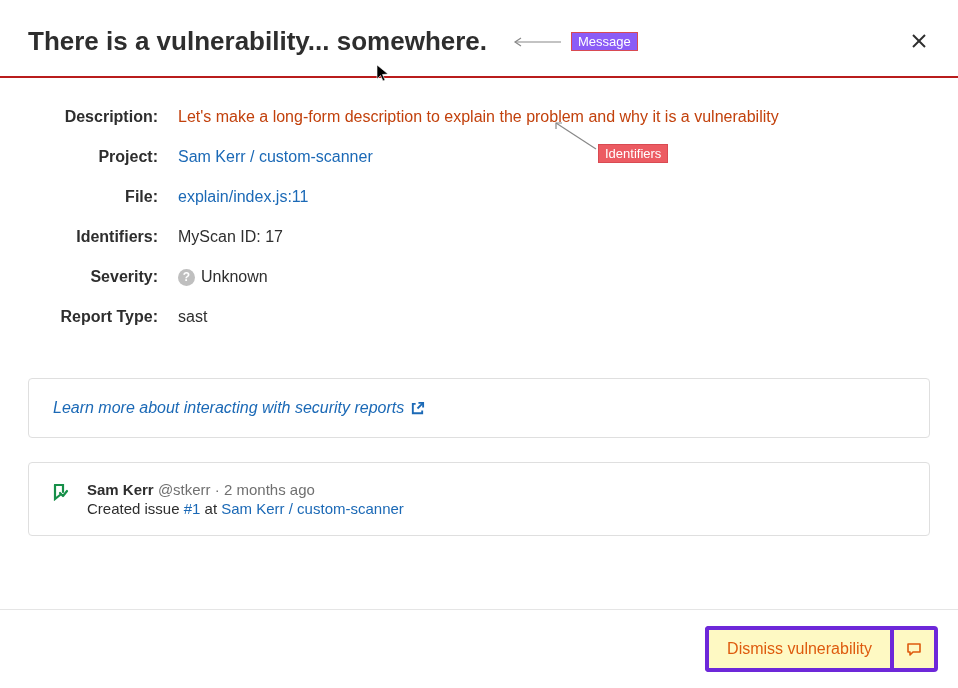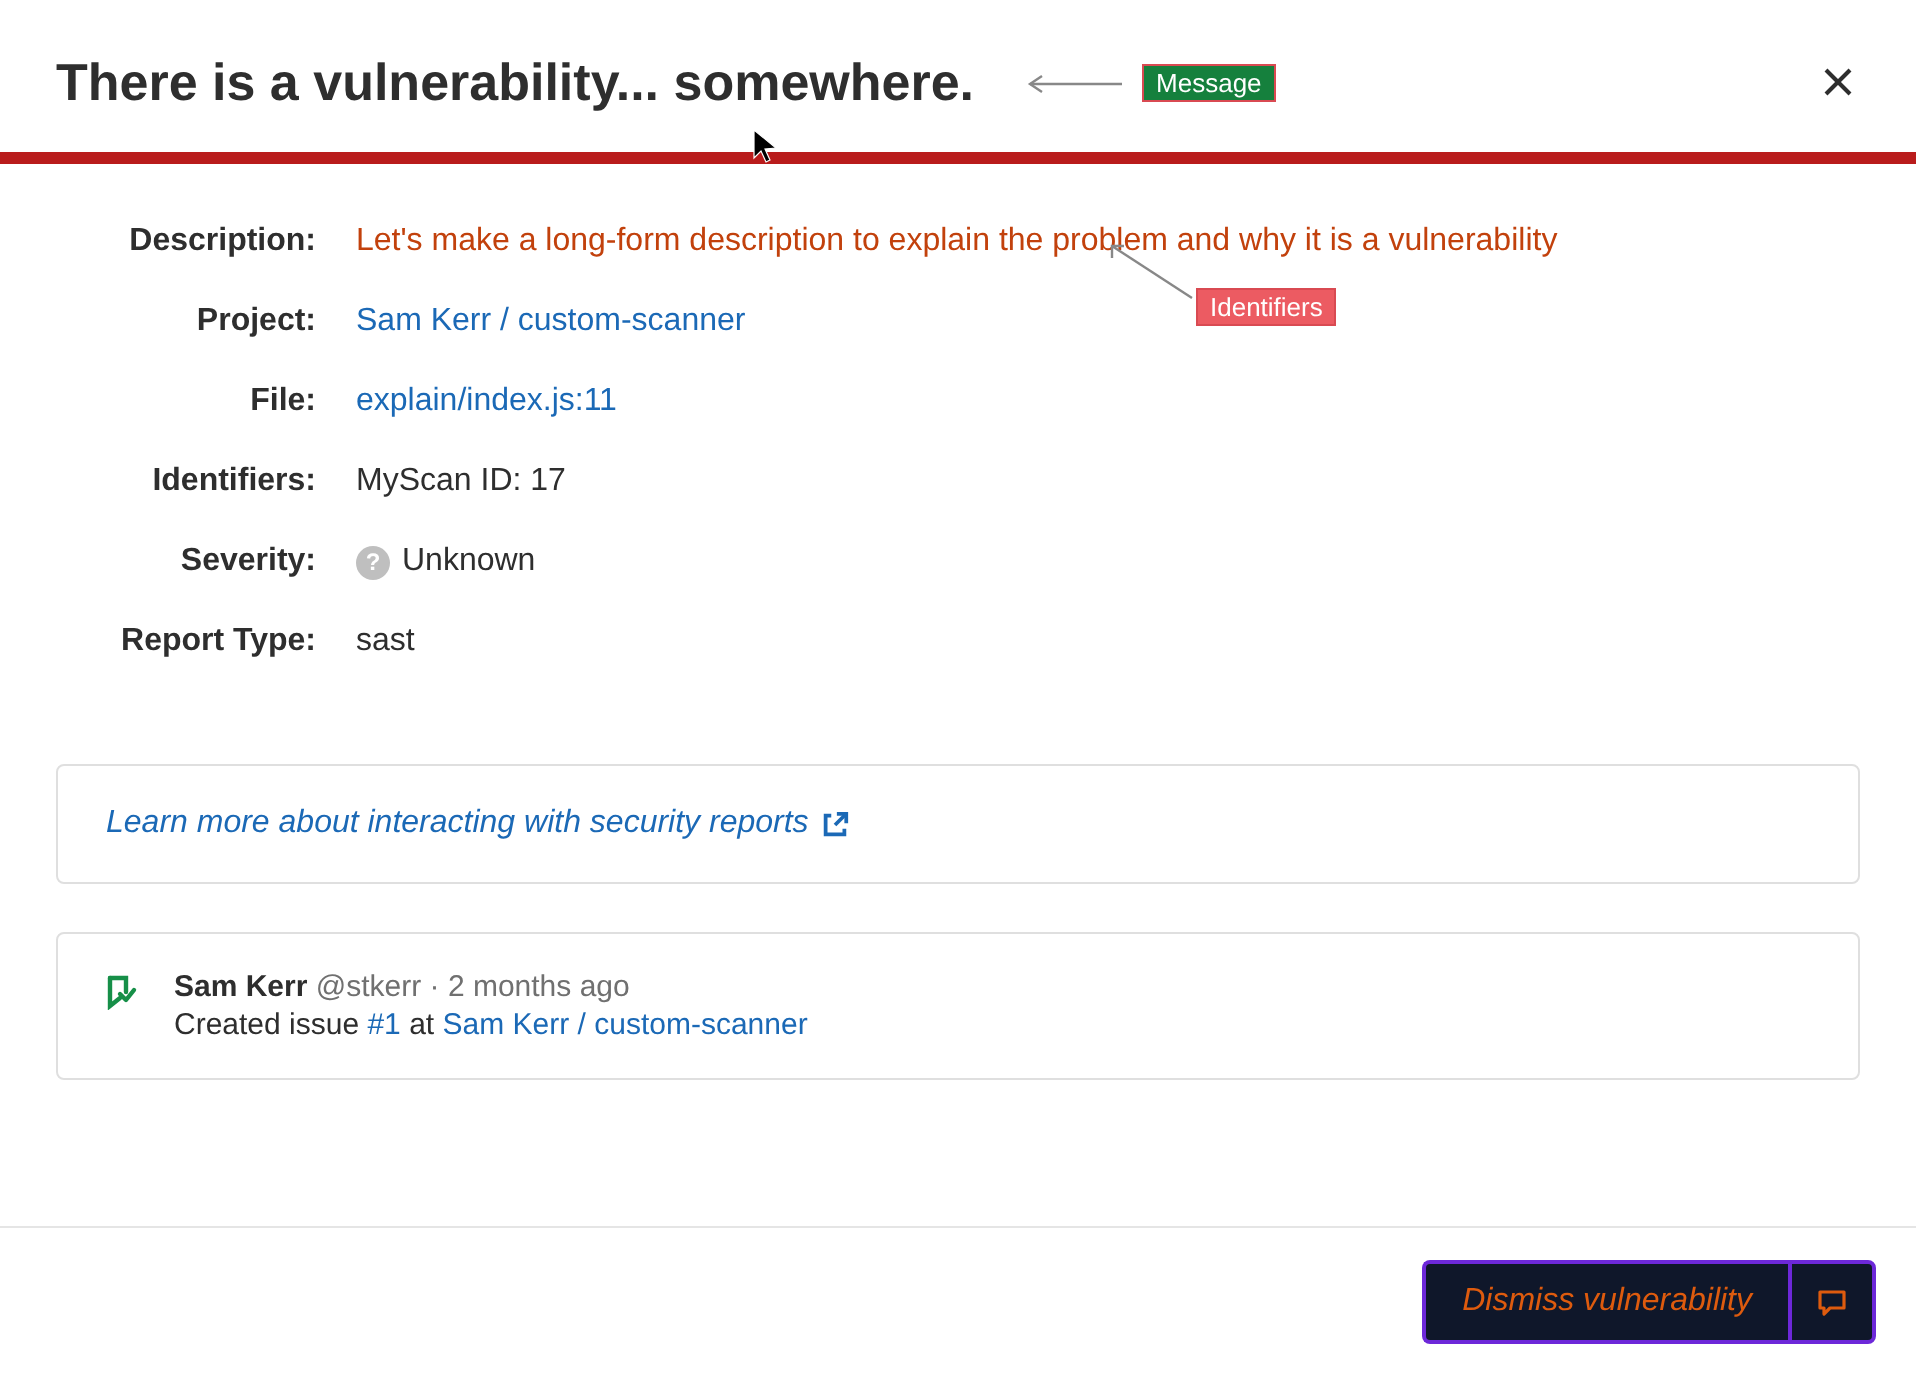--- a/index.html
+++ b/index.html
@@ -11,37 +11,37 @@
       color: #2e2e2e;
       position: relative;
     }
     .modal {
       width: 100%;
       height: 100%;
       padding: 0;
     }
     .modal-header {
       padding: 26px 28px 18px 28px;
-      border-bottom: 6px solid #b91c1c;
+      border-bottom: 2px solid #b91c1c;
       display: flex;
       align-items: flex-start;
       justify-content: space-between;
     }
     .title-wrap { display:flex; align-items:center; gap:6px; }
     .modal-title {
       font-size: 26px;
       font-weight: 700;
       color: #2e2e2e;
     }
     .close-btn {
       background: none; border: none; cursor:pointer;
       font-size: 22px; color:#2e2e2e; padding:4px; margin-top:-2px;
     }
     .annot-tag {
-      background: #15803d; color:#fff; font-size:13px;
+      background: #8b5cf6; color:#fff; font-size:13px;
       padding:1px 6px; border:1px solid #d94a52; font-weight:500;
     }
     .annot-tag2 {
       position:absolute; left:598px; top:144px;
       background: #ec5b62; color:#fff; font-size:13px;
       padding:1px 6px; border:1px solid #d94a52; font-weight:500;
     }
     .arrow-msg { margin-left:14px; display:inline-flex; align-items:center; gap:8px; }
     .cursor {
       position:absolute; left:376px; top:64px; pointer-events:none;
@@ -79,22 +79,22 @@
     .modal-footer {
       position:absolute; bottom:0; left:0; right:0;
       border-top:1px solid #e5e5e5;
       padding:16px 20px; display:flex; justify-content:flex-end; gap:10px; align-items:stretch;
     }
     .btn {
       font-size:16px; padding:10px 16px; border-radius:4px; cursor:pointer;
       border:1px solid #d1d1d1; background:#fff; color:#2e2e2e;
     }
     .btn-warn {
-      border:2px solid #6d28d9; color:#de5b0e; background:#0f172a;
-      display:flex; align-items:center; justify-content:center;font-style:italic;
+      border:4px solid #6d28d9; color:#de5b0e; background:#fef9c3;
+      display:flex; align-items:center; justify-content:center;
     }
     .btn-warn-dismiss{ border-right: none; border-radius: 4px 0 0 4px; padding-left:18px; padding-right:18px;}
     .btn-warn-icon{ border-radius: 0 4px 4px 0; padding:10px 12px; }
     .btn-group { display:flex; }
     .arrow-desc {
       position:absolute; left:552px; top:121px;
       width:60px; height:36px; pointer-events:none;
     }
   </style>
 </head>

